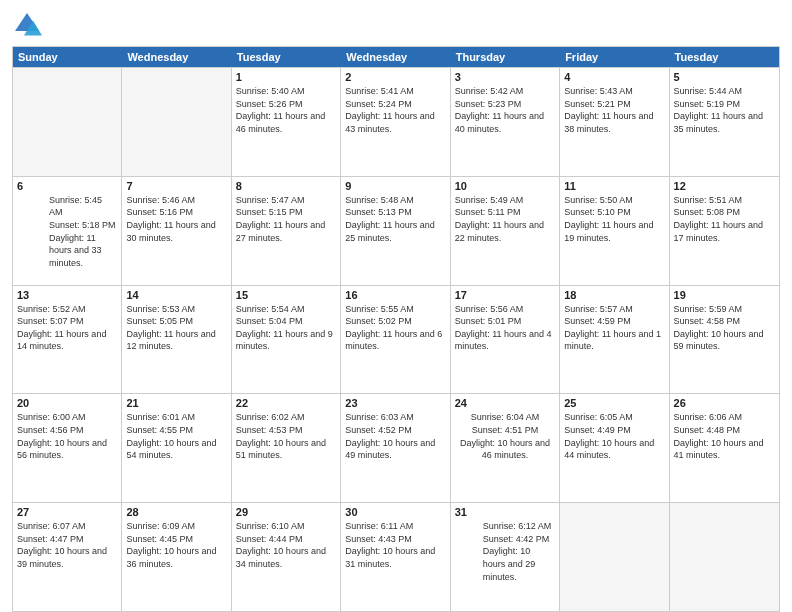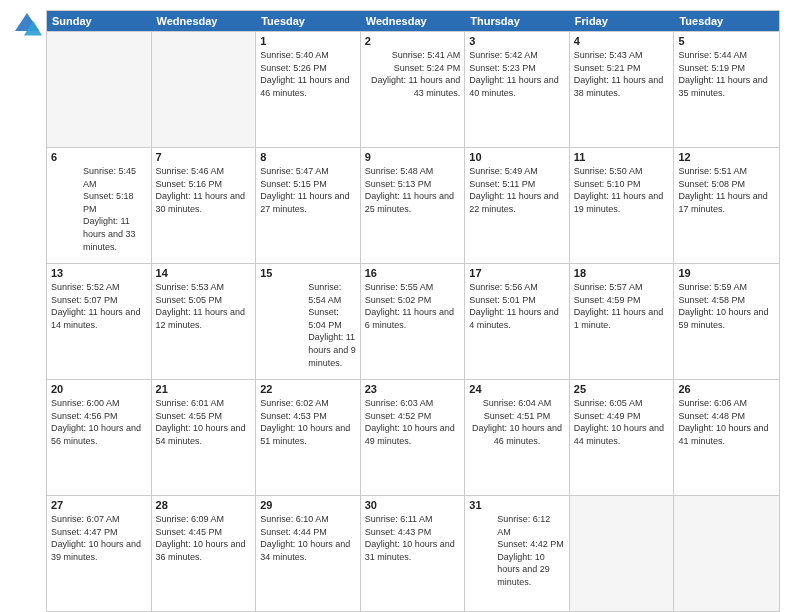--- a/index.html
+++ b/index.html
@@ -8,21 +8,21 @@
       background: #fff;
       width: 792px;
       height: 612px;
       overflow: hidden;
     }
     .container {
       width: 792px;
       height: 612px;
       padding: 10px 12px 0 12px;
       display: flex;
-      flex-direction: row;
+      flex-direction: column;
     }
     .header {
       display: flex;
       justify-content: space-between;
       align-items: flex-start;
       margin-bottom: 6px;
     }
     .logo {
       display: flex;
       align-items: center;
@@ -146,21 +146,21 @@
           <div class="cal-cell empty"></div>
           <div class="cal-cell empty"></div>
           <div class="cal-cell">
             <div class="day-num">1</div>
             <div class="cell-info" style="white-space: pre-line;">Sunrise: 5:40 AM
 Sunset: 5:26 PM
 Daylight: 11 hours and 46 minutes.</div>
           </div>
           <div class="cal-cell">
             <div class="day-num">2</div>
-            <div class="cell-info" style="white-space: pre-line; text-align: right;">Sunrise: 5:41 AM
+            <div class="cell-info" style="white-space: pre-line;">Sunrise: 5:41 AM
 Sunset: 5:24 PM
 Daylight: 11 hours and 43 minutes.</div>
           </div>
           <div class="cal-cell">
             <div class="day-num">3</div>
             <div class="cell-info" style="white-space: pre-line;">Sunrise: 5:42 AM
 Sunset: 5:23 PM
 Daylight: 11 hours and 40 minutes.</div>
           </div>
           <div class="cal-cell">
@@ -228,21 +228,21 @@
 Daylight: 11 hours and 14 minutes.</div>
           </div>
           <div class="cal-cell">
             <div class="day-num">14</div>
             <div class="cell-info" style="white-space: pre-line;">Sunrise: 5:53 AM
 Sunset: 5:05 PM
 Daylight: 11 hours and 12 minutes.</div>
           </div>
           <div class="cal-cell">
             <div class="day-num">15</div>
-            <div class="cell-info" style="white-space: pre-line; margin-left: 48px;">Sunrise: 5:54 AM
+            <div class="cell-info" style="white-space: pre-line;">Sunrise: 5:54 AM
 Sunset: 5:04 PM
 Daylight: 11 hours and 9 minutes.</div>
           </div>
           <div class="cal-cell">
             <div class="day-num">16</div>
             <div class="cell-info" style="white-space: pre-line;">Sunrise: 5:55 AM
 Sunset: 5:02 PM
 Daylight: 11 hours and 6 minutes.</div>
           </div>
           <div class="cal-cell">

